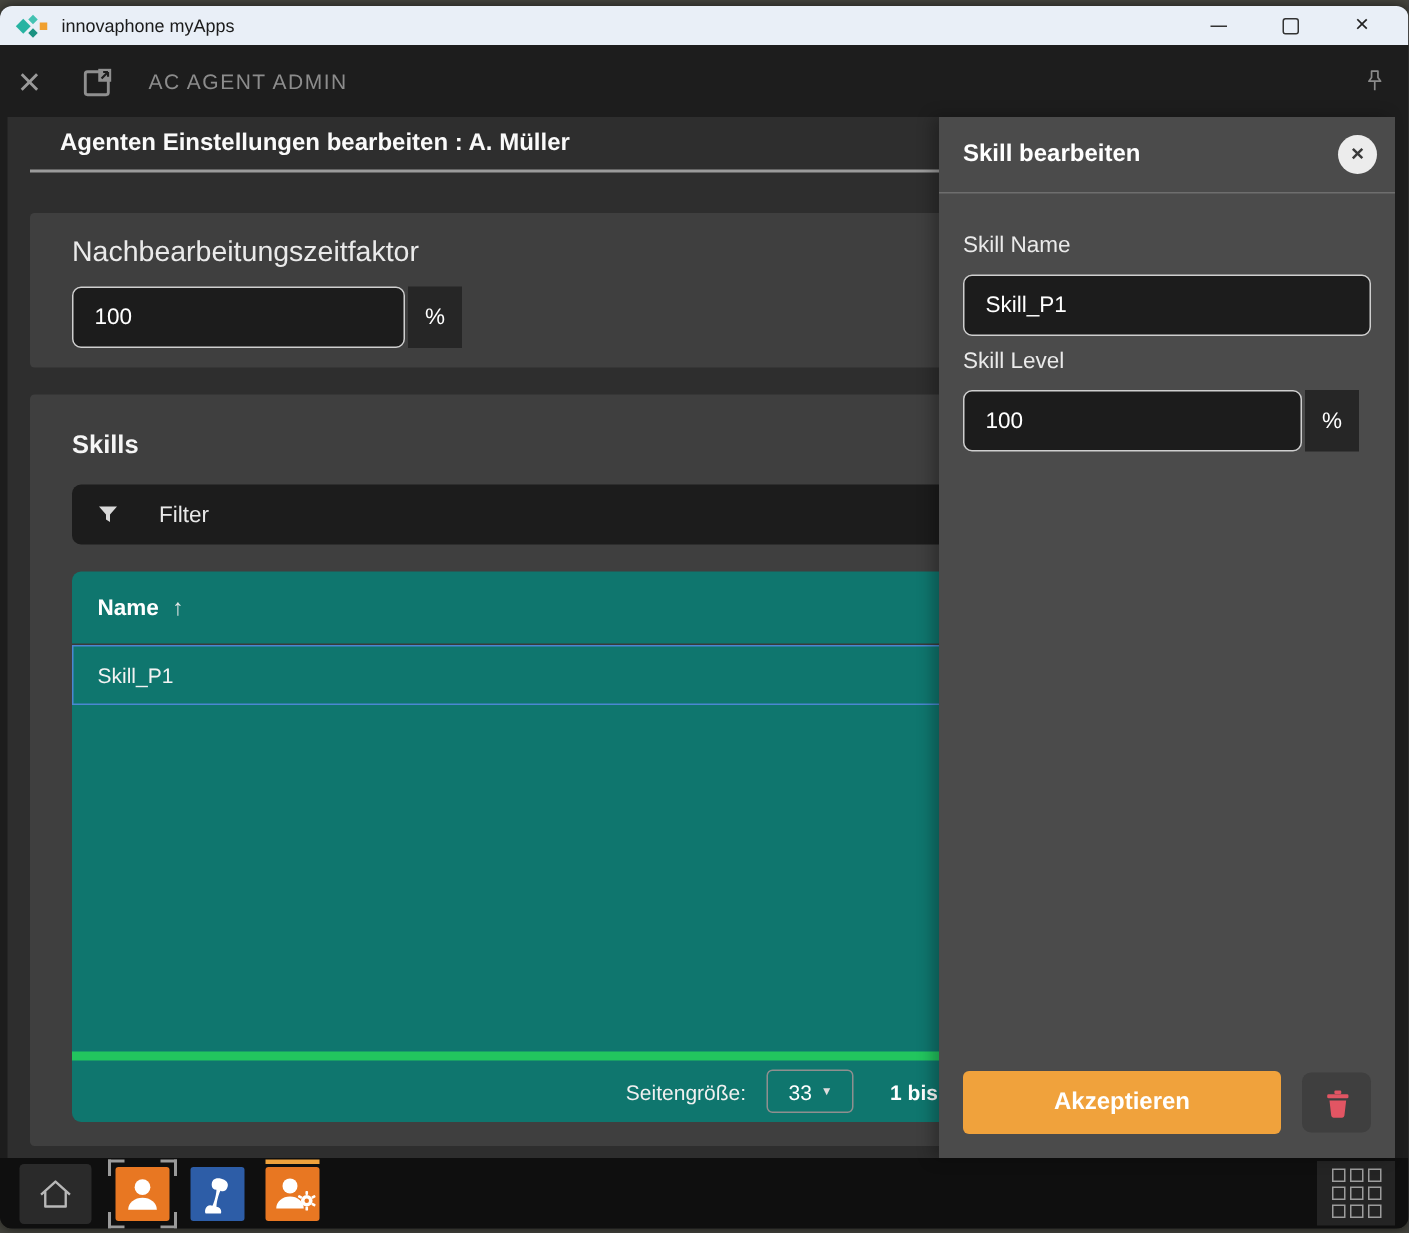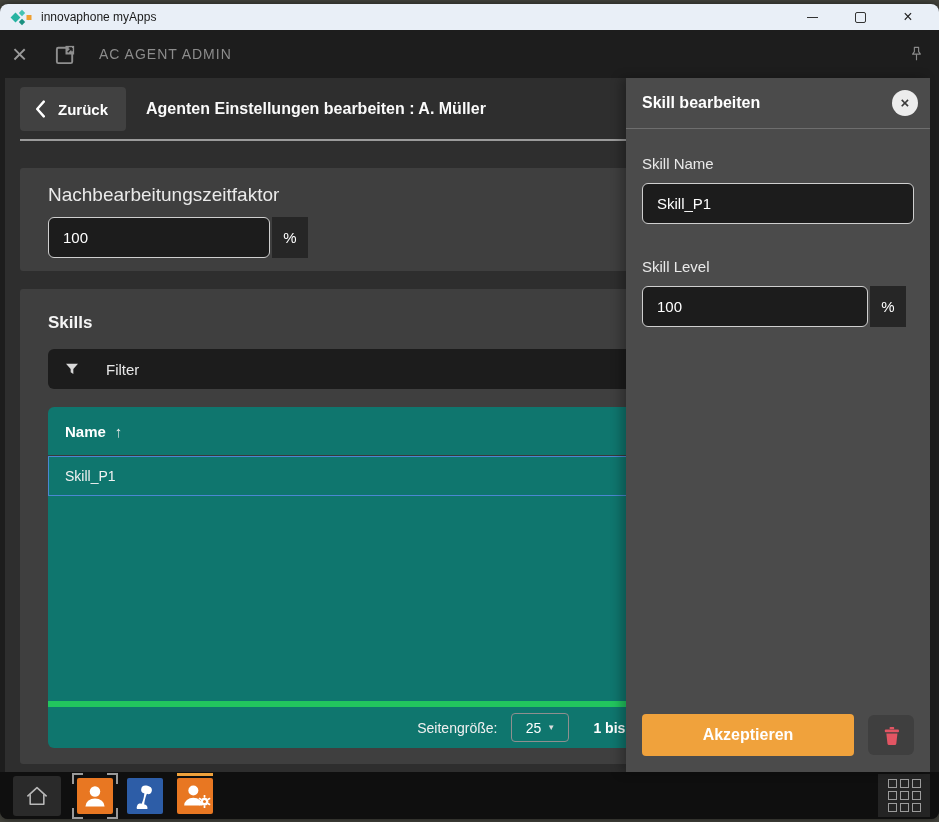--- a/index.html
+++ b/index.html
@@ -113,21 +113,21 @@
   .panel-close{
     width:26px;height:26px;border-radius:50%;background:#ececec;border:none;
     color:#3a3a3a;font-size:15px;font-weight:bold;display:flex;align-items:center;
     justify-content:center;cursor:pointer;line-height:1;font-family:inherit;padding:0 0 1px 0;
   }
   .panel-sep{height:1px;background:#6e6e6e;flex:0 0 auto;}
   .panel-body{padding:26px 16px 0;flex:1;display:flex;flex-direction:column;min-height:0;}
   .panel-body .field-label{font-size:15px;}
   .panel-body .text-input.full{width:272px;}
   .panel-body .text-input.level{width:226px;}
-  .panel-body .lbl2{margin-top:34px;display:block;}
+  .panel-body .lbl2{margin-top:8px;display:block;}
   .panel-foot{
     display:flex;align-items:center;gap:14px;padding:0 16px 16px;flex:0 0 auto;
   }
   .accept-btn{
     flex:1;height:42px;background:#f0a23c;border:none;border-radius:4px;color:#fff;
     font-weight:bold;font-size:16px;cursor:pointer;font-family:inherit;
   }
   .delete-btn{
     width:46px;height:40px;background:#3f3f3f;border:none;border-radius:6px;
     display:flex;align-items:center;justify-content:center;cursor:pointer;
@@ -203,28 +203,20 @@
         <path d="M9 3 h6 v6 l2.5 3.5 h-11 L9 9 z"></path>
         <path d="M12 12.5 v8.5"></path>
       </svg>
     </span>
   </div>
 
   <div class="content">
 
     <div class="main">
       <div class="page-head">
-        <button class="back-btn">
-          <span style="display:flex;">
-            <svg width="13" height="18" viewBox="0 0 14 22">
-                <path d="M11 2 L3 11 L11 20" stroke="#fff" stroke-width="3" fill="none" stroke-linecap="round" stroke-linejoin="round"></path>
-              </svg>
-          </span>
-          <span>Zurück</span>
-        </button>
         <span class="page-title">Agenten Einstellungen bearbeiten : A. Müller</span>
       </div>
       <div class="head-sep"></div>
 
       <div class="card first">
         <div class="field-label">Nachbearbeitungszeitfaktor</div>
         <div class="input-row">
           <input class="text-input" type="text" value="100" style="">
           <span class="suffix">%</span>
         </div>
@@ -245,21 +237,21 @@
             <span>Name</span>
             <span class="sort">↑</span>
           </div>
           <div class="trow selected">
             <span>Skill_P1</span>
           </div>
           <div class="tspacer"></div>
           <div class="tfoot">
             <span class="psl">Seitengröße:</span>
             <span class="page-size">
-              <span>25</span>
+              <span>33</span>
               <span class="caret">▼</span>
             </span>
             <span class="range">1 bis 1</span>
           </div>
         </div>
       </div>
     </div>
 
     <div class="panel">
       <div class="panel-head">

